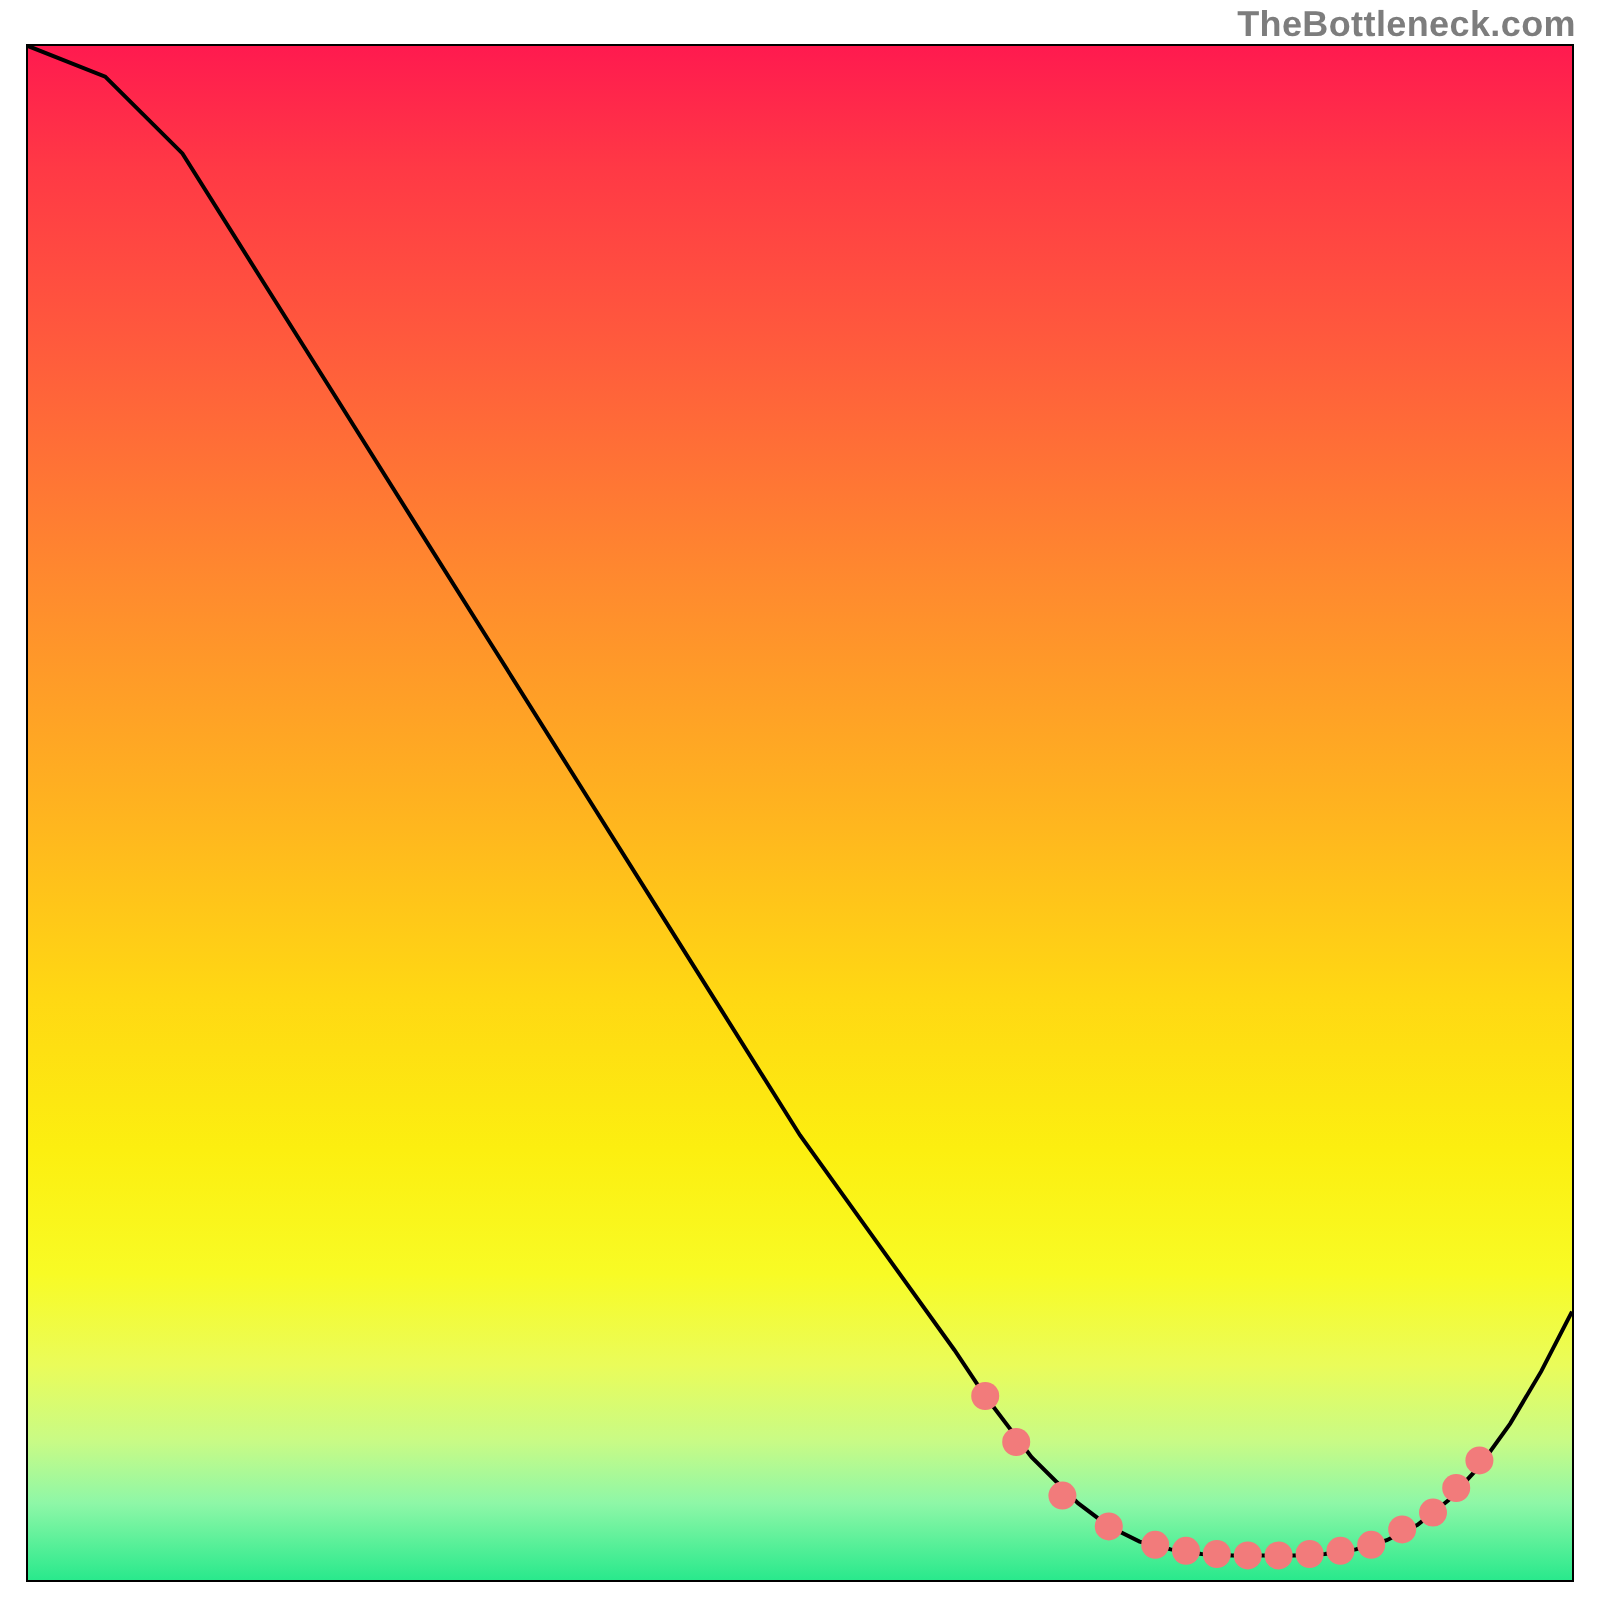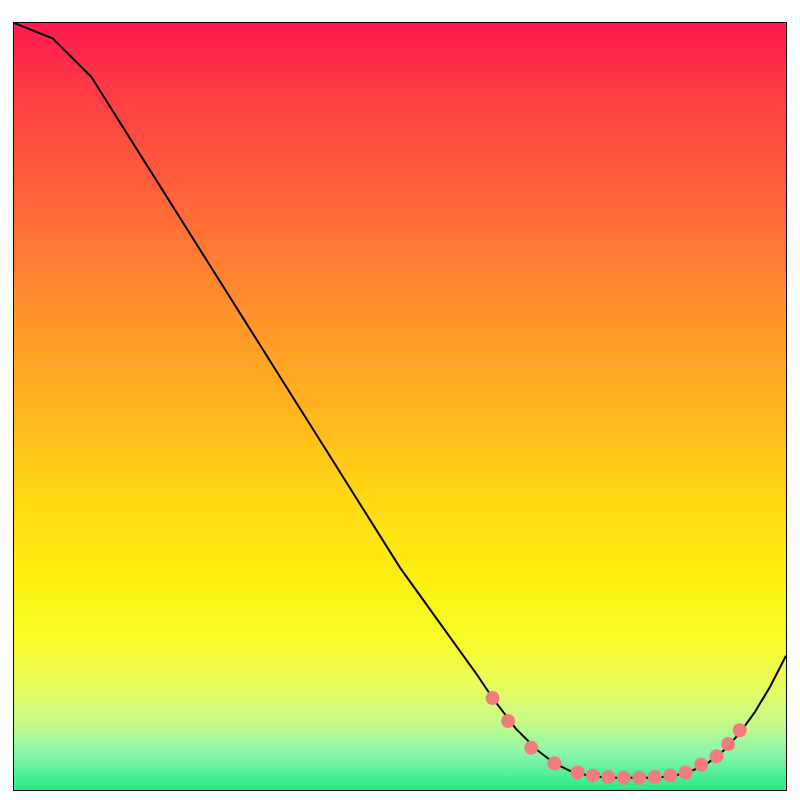--- a/index.html
+++ b/index.html
@@ -69,20 +69,21 @@
     font-size: 18px;
     font-weight: 600;
     color: #7d7d7d;
     letter-spacing: 0.2px;
   }
 </style>
 </head>
 <body>
 
 <div class="frame">
+  <div class="watermark">TheBottleneck.com</div>
   <div class="plot">
     <div class="gradient"></div>
     <svg class="curve" viewBox="0 0 772 767" preserveAspectRatio="none">
       <path class="line" d="M0.0 0.0 L38.6 15.3 L77.2 53.7 L115.8 115.1 L154.4 176.4 L193.0 237.8 L231.6 299.1 L270.2 360.5 L308.8 421.8 L347.4 483.2 L386.0 544.6 L424.6 598.3 L463.2 652.0 L478.6 675.0 L501.8 705.6 L525.0 728.6 L540.4 740.2 L555.8 747.8 L571.3 751.7 L586.7 754.0 L602.2 754.7 L617.6 754.7 L633.0 754.7 L648.5 754.0 L663.9 751.7 L679.4 747.1 L694.8 739.4 L710.2 727.1 L725.7 710.2 L741.1 688.8 L756.6 662.7 L772.0 632.8"></path>
       <g>
           <circle class="dot" cx="478.6" cy="675.0" r="7"></circle>
           <circle class="dot" cx="494.1" cy="698.0" r="7"></circle>
           <circle class="dot" cx="517.2" cy="724.8" r="7"></circle>
           <circle class="dot" cx="540.4" cy="740.2" r="7"></circle>
           <circle class="dot" cx="563.6" cy="749.4" r="7"></circle>

